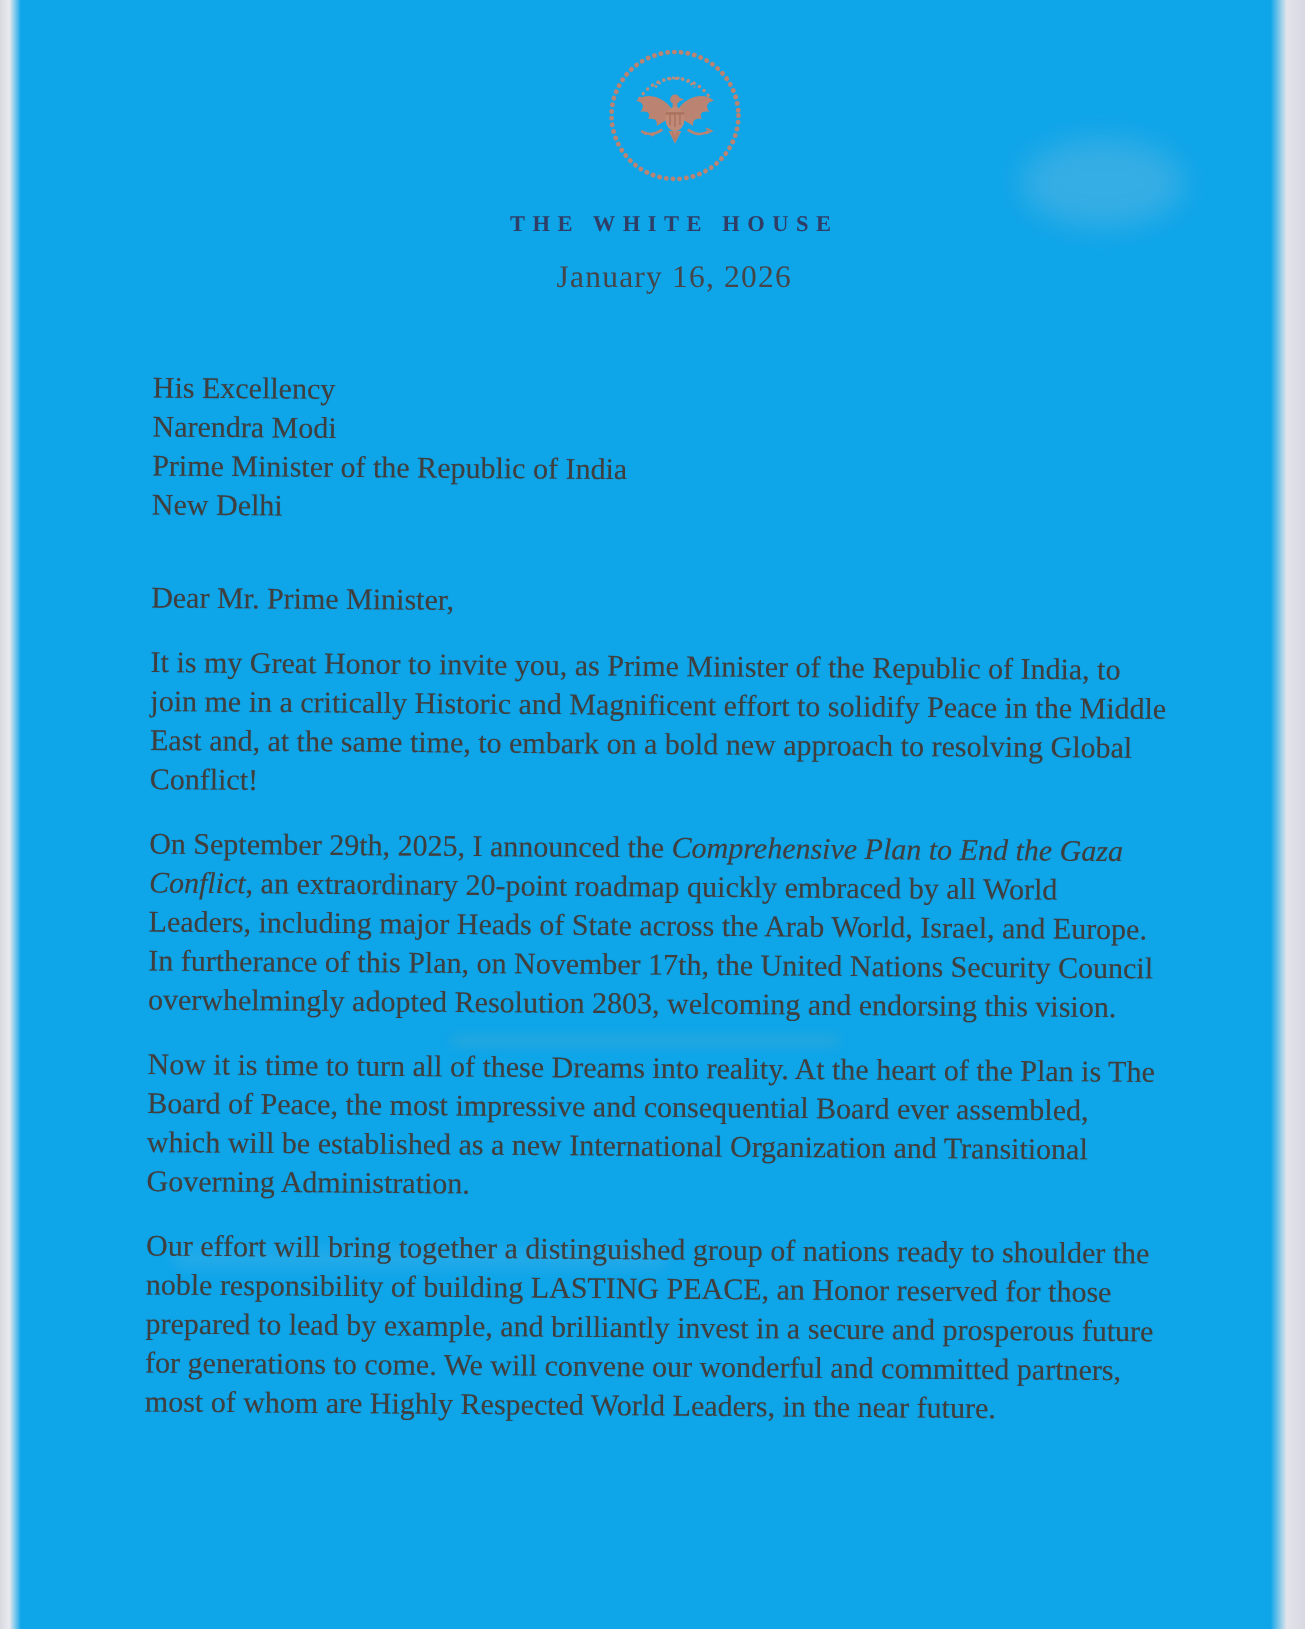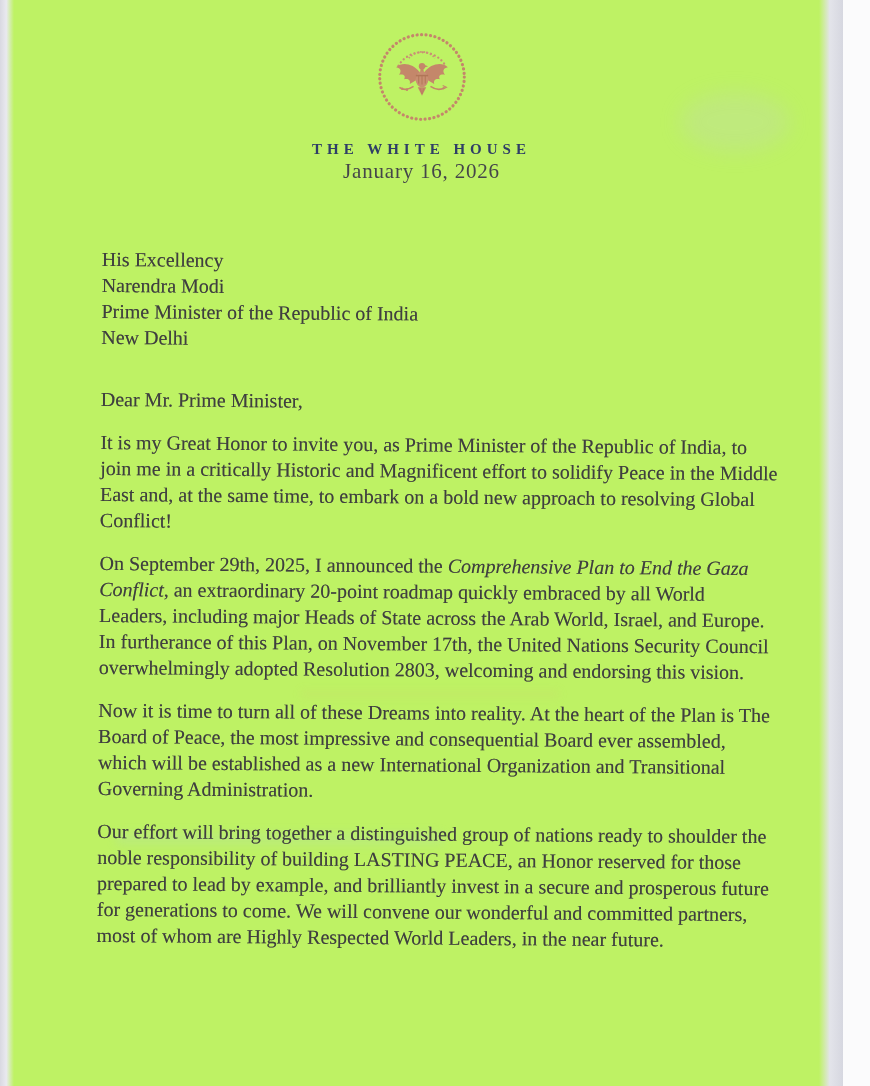--- a/index.html
+++ b/index.html
@@ -2,21 +2,21 @@
 <html><head>
 <meta charset="utf-8">
 <style>
   html,body{margin:0;padding:0;}
   body{
     width:870px;height:1086px;overflow:hidden;
     background:#fbfbfc;
     font-family:"Liberation Serif","DejaVu Serif",serif;
   }
   .page{
-    position:relative;width:843px;height:1086px;background:#bef264;overflow:hidden;
+    position:relative;width:843px;height:1086px;background:#0ea5e9;overflow:hidden;padding-left:28px;
   }
   
   .edge-left{
     position:absolute;left:0;top:0;width:14px;height:1086px;
     background:linear-gradient(to right,#d9d9e1 0%,#e9e9ef 45%,rgba(255,255,255,0) 100%);
     pointer-events:none;
   }
   .edge-right{
     position:absolute;right:0;top:0;width:24px;height:1086px;
     background:linear-gradient(to left,#d6d7e0 0%,#e3e4ea 55%,rgba(255,255,255,0) 100%);
@@ -31,21 +31,21 @@
   .seal{width:94px;height:94px;display:inline-block;opacity:.95;}
   .org{
     margin-top:14px;color:#2f3e66;font-size:15px;font-weight:700;
     letter-spacing:5px;line-height:1;
   }
   .loc{
     margin-top:11px;color:#33416a;font-size:11px;font-weight:700;
     letter-spacing:3px;line-height:1;
   }
   .date{
-    margin-top:4px;color:#45464a;font-size:21px;letter-spacing:.8px;line-height:1;
+    margin-top:16px;color:#45464a;font-size:21px;letter-spacing:.8px;line-height:1;
   }
 
   .content{
     position:absolute;left:102px;top:246px;width:678px;
     color:#3f3f3f;font-size:20px;line-height:26px;
     transform:rotate(.45deg);transform-origin:0 0;
     text-shadow:0 0 .5px rgba(70,70,70,.55);
   }
   .recipient{margin:0 0 36px 0;}
   .recipient div{white-space:nowrap;}

